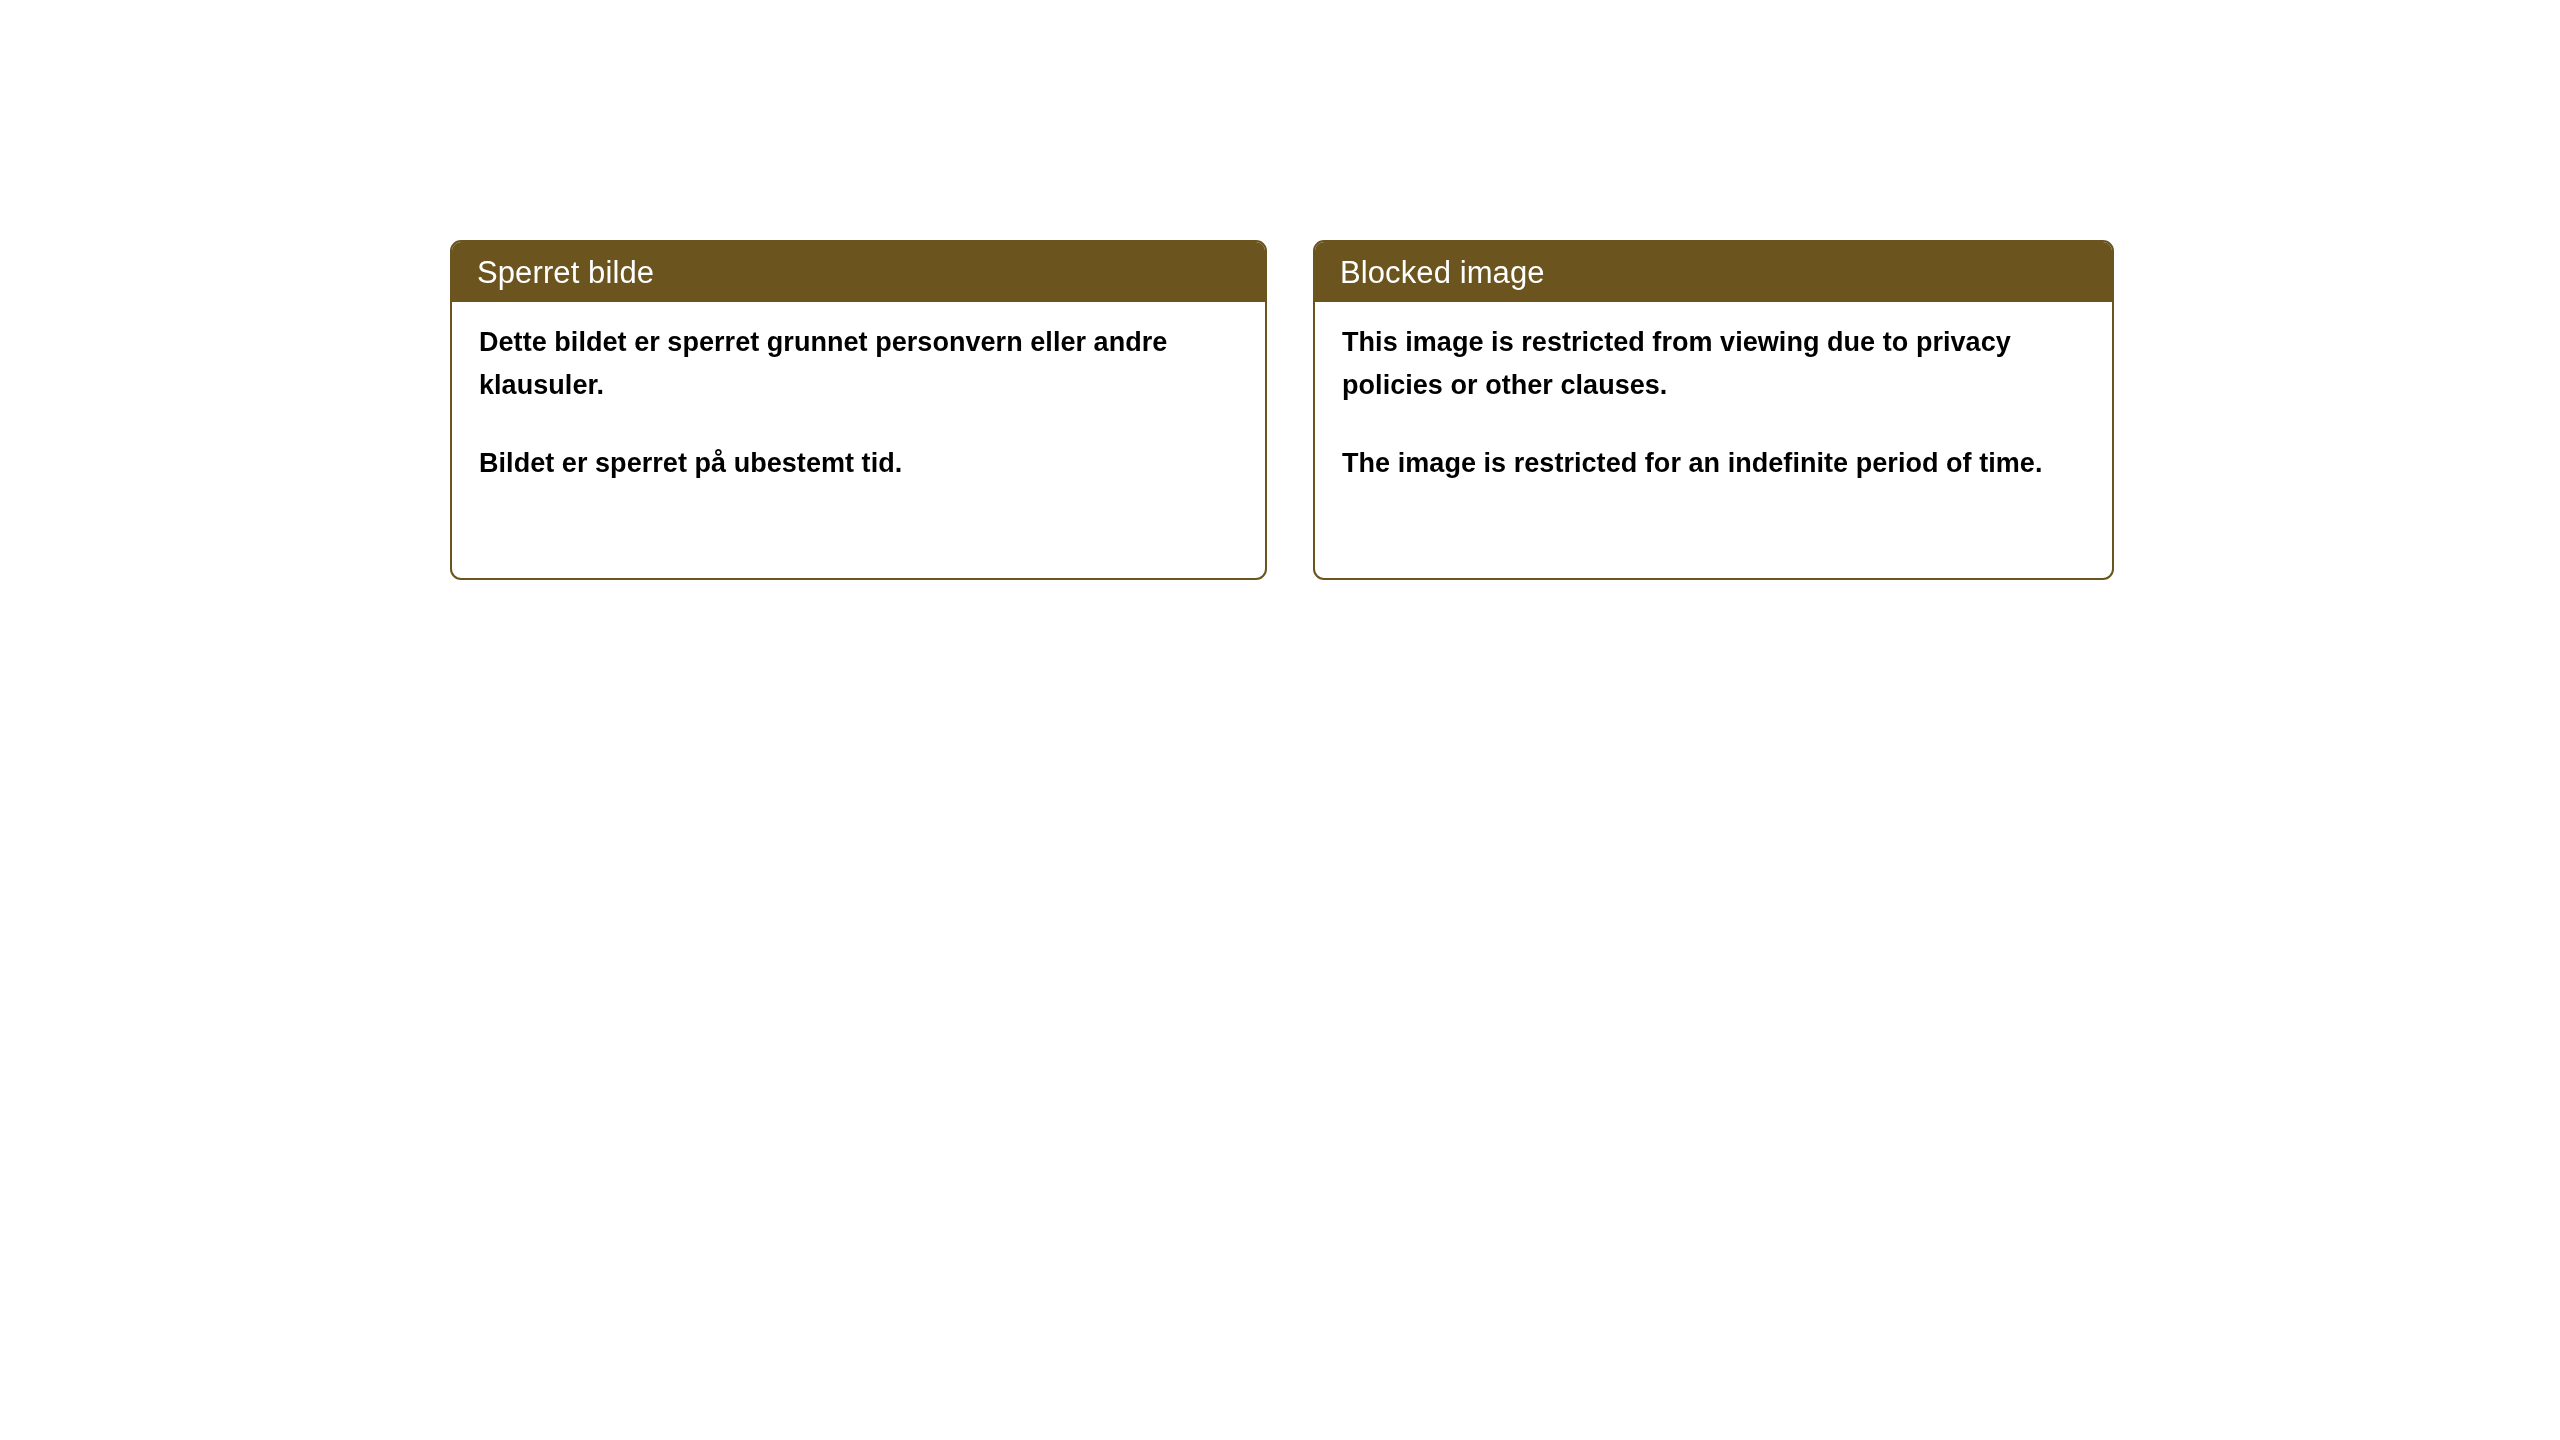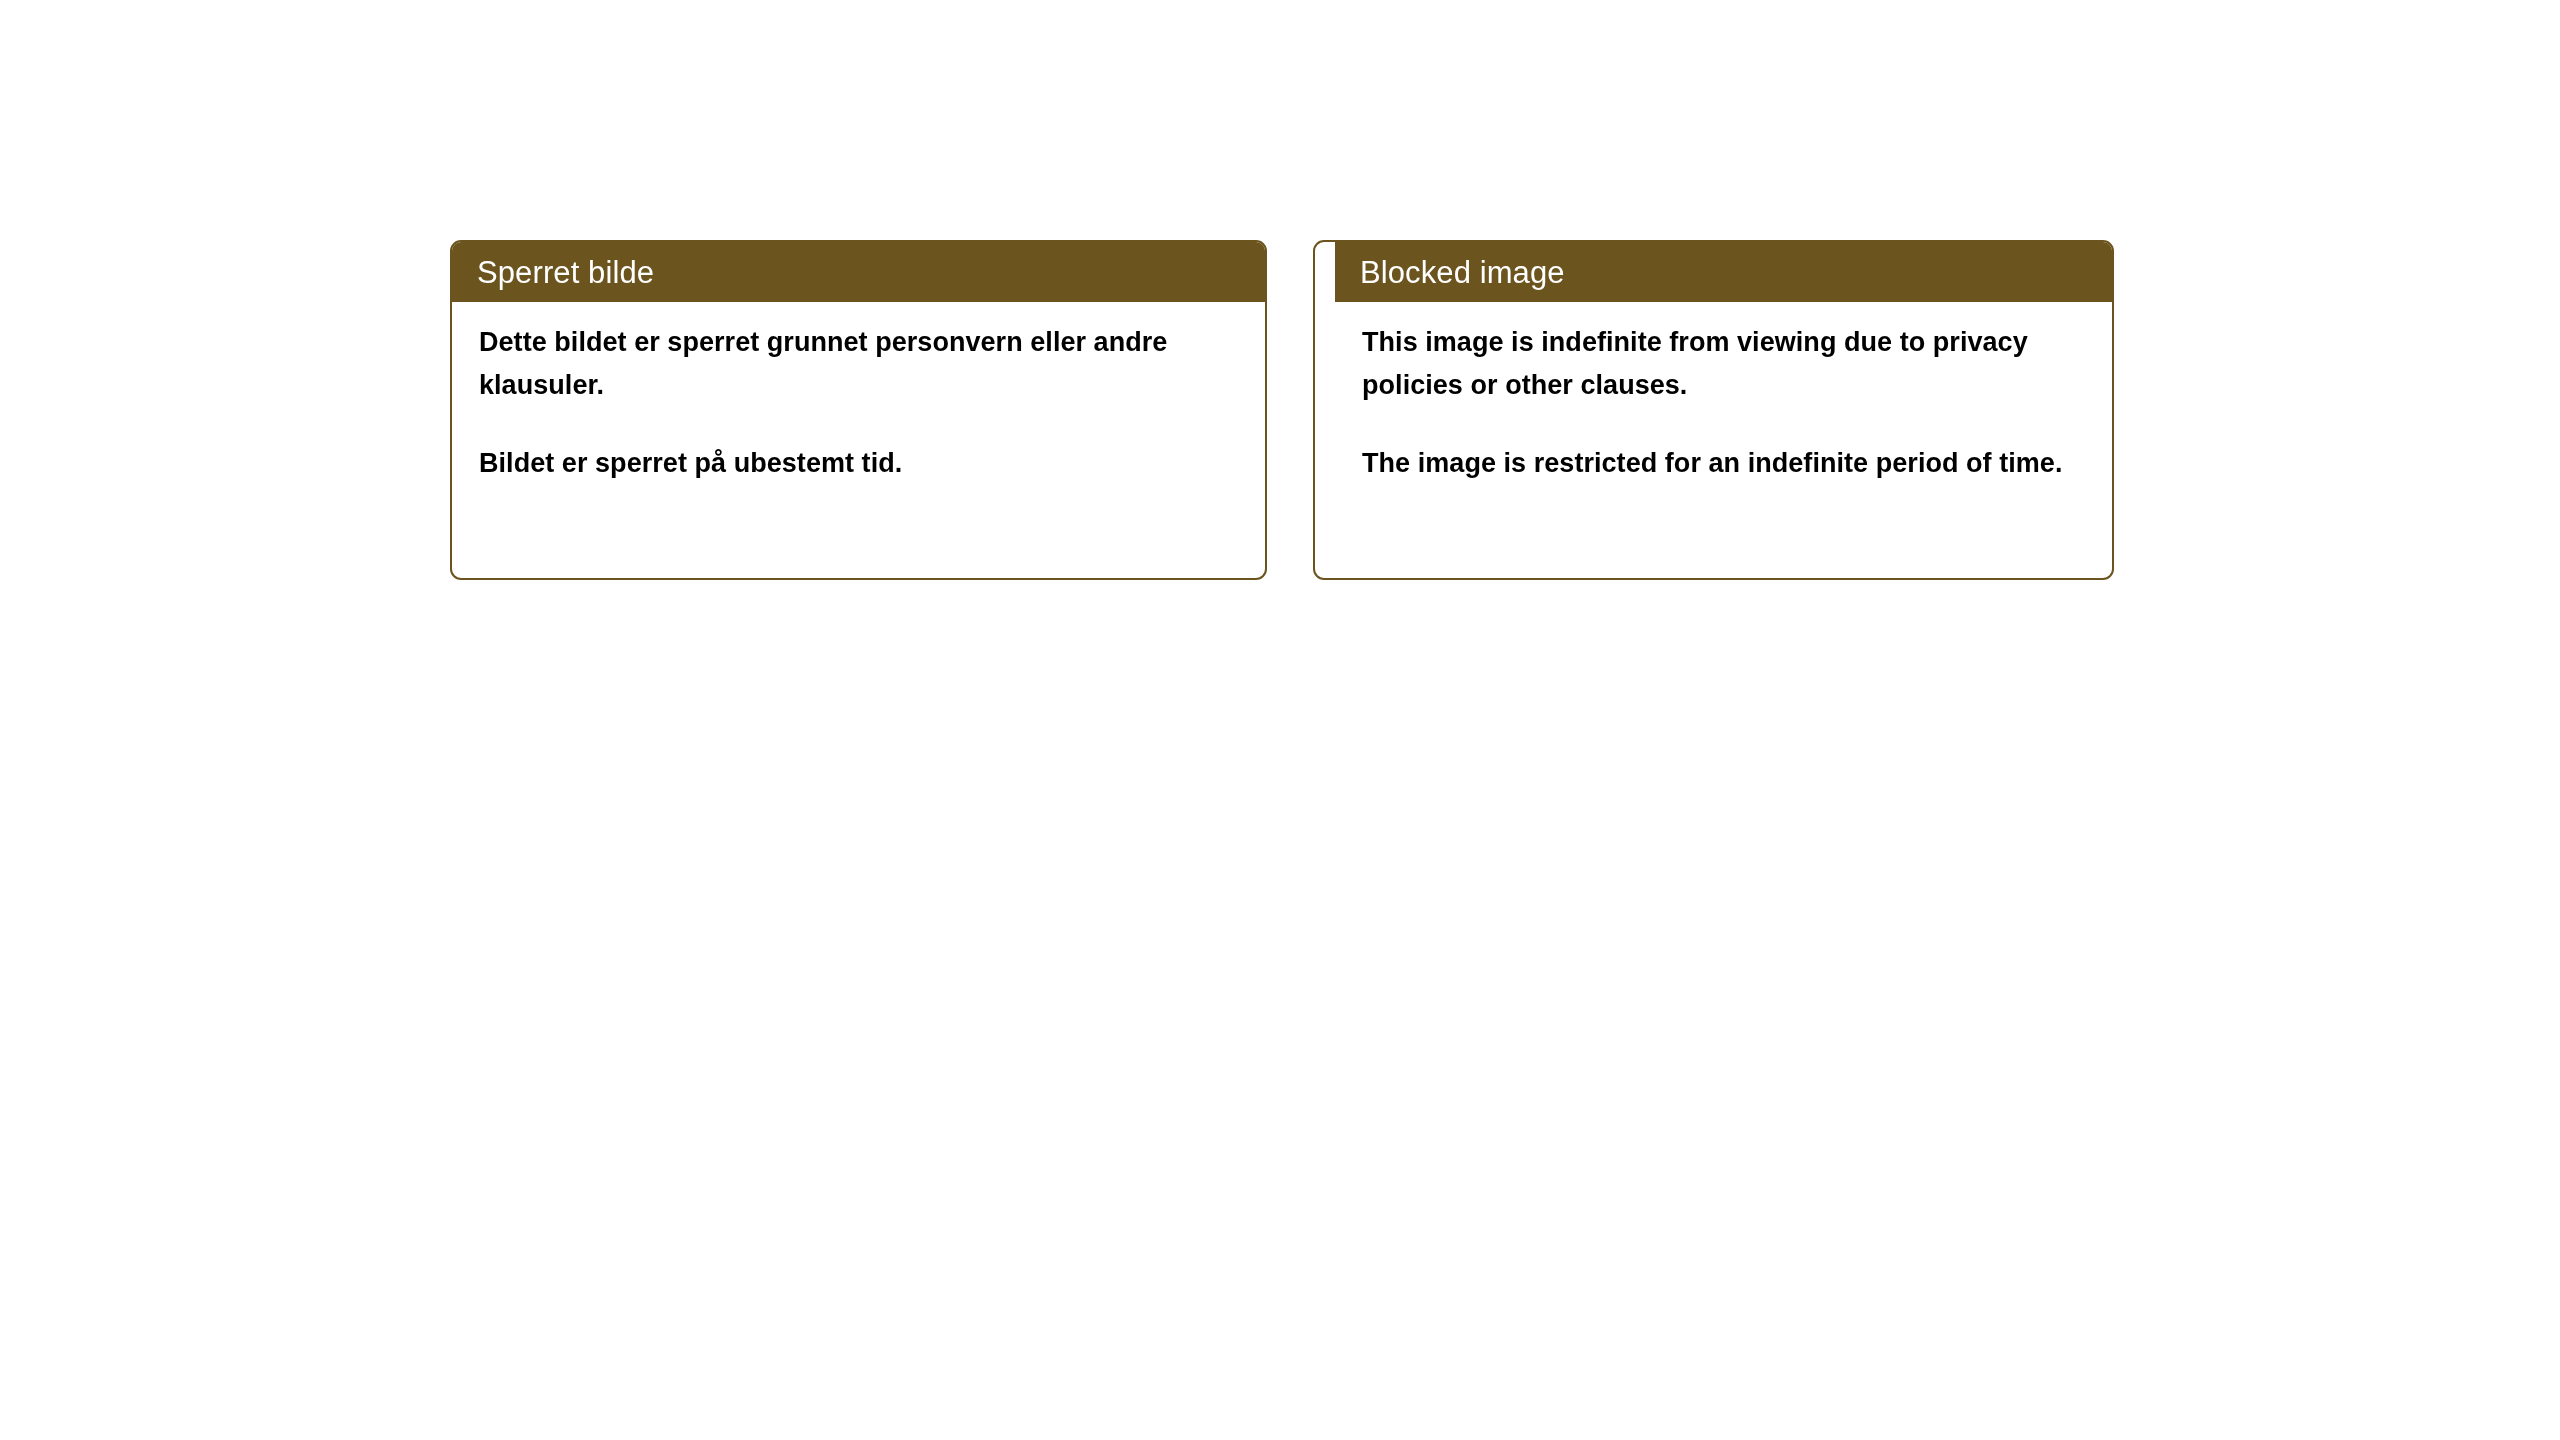--- a/index.html
+++ b/index.html
@@ -38,21 +38,20 @@
     top: 240px;
     width: 817px;
     height: 340px;
   }
 
   .notice-card.card-en {
     left: 1313px;
     top: 240px;
     width: 801px;
     height: 340px;
-    padding-left: 20px;
   }
 
   
   .card-header {
     box-sizing: border-box;
     height: 60px;
     background: #6b541e;
     display: flex;
     align-items: center;
     padding: 0 0 0 25px;
@@ -103,18 +102,18 @@
       <p class="card-paragraph">Dette bildet er sperret grunnet personvern eller andre klausuler.</p>
       <p class="card-paragraph">Bildet er sperret på ubestemt tid.</p>
     </div>
   </div>
 
   <div class="notice-card card-en">
     <div class="card-header">
       <span class="card-title">Blocked image</span>
     </div>
     <div class="card-body">
-      <p class="card-paragraph">This image is indefinite from viewing due to privacy policies or other clauses.</p>
+      <p class="card-paragraph">This image is restricted from viewing due to privacy policies or other clauses.</p>
       <p class="card-paragraph">The image is restricted for an indefinite period of time.</p>
     </div>
   </div>
 
 </div>
 
 </body></html>

